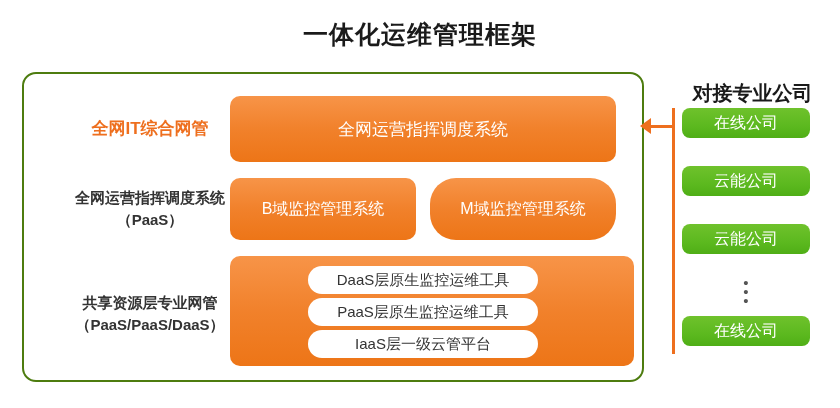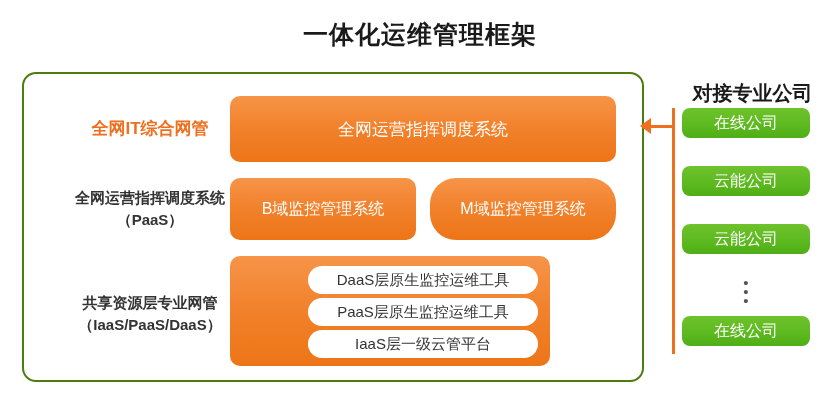--- a/index.html
+++ b/index.html
@@ -158,23 +158,23 @@
 
     <div class="row-label" style="top:113px;">
       <div>全网运营指挥调度系统</div>
       <div>（PaaS）</div>
     </div>
     <div class="obox" style="left:206px; top:104px; width:186px; height:62px;">B域监控管理系统</div>
     <div class="obox" style="left:406px; top:104px; width:186px; height:62px;border-radius:26px;">M域监控管理系统</div>
 
     <div class="row-label" style="top:218px;">
       <div>共享资源层专业网管</div>
-      <div>（IaaS/PaaS/DaaS）</div>
+      <div>（PaaS/PaaS/DaaS）</div>
     </div>
-    <div class="obox" style="left:206px; top:182px; width:320px; height:110px;">
+    <div class="obox" style="left:206px; top:182px; width:404px; height:110px;">
       <div class="pill" style="left:78px; top:10px; width:230px; height:28px;">DaaS层原生监控运维工具</div>
       <div class="pill" style="left:78px; top:74px; width:230px; height:28px;">IaaS层一级云管平台</div>
       <div class="pill" style="left:78px; top:42px; width:230px; height:28px;">PaaS层原生监控运维工具</div>
     </div>
 
   </div>
 
   <div class="connector"></div>
   <div class="arrow-head"></div>
   <div class="vline"></div>

